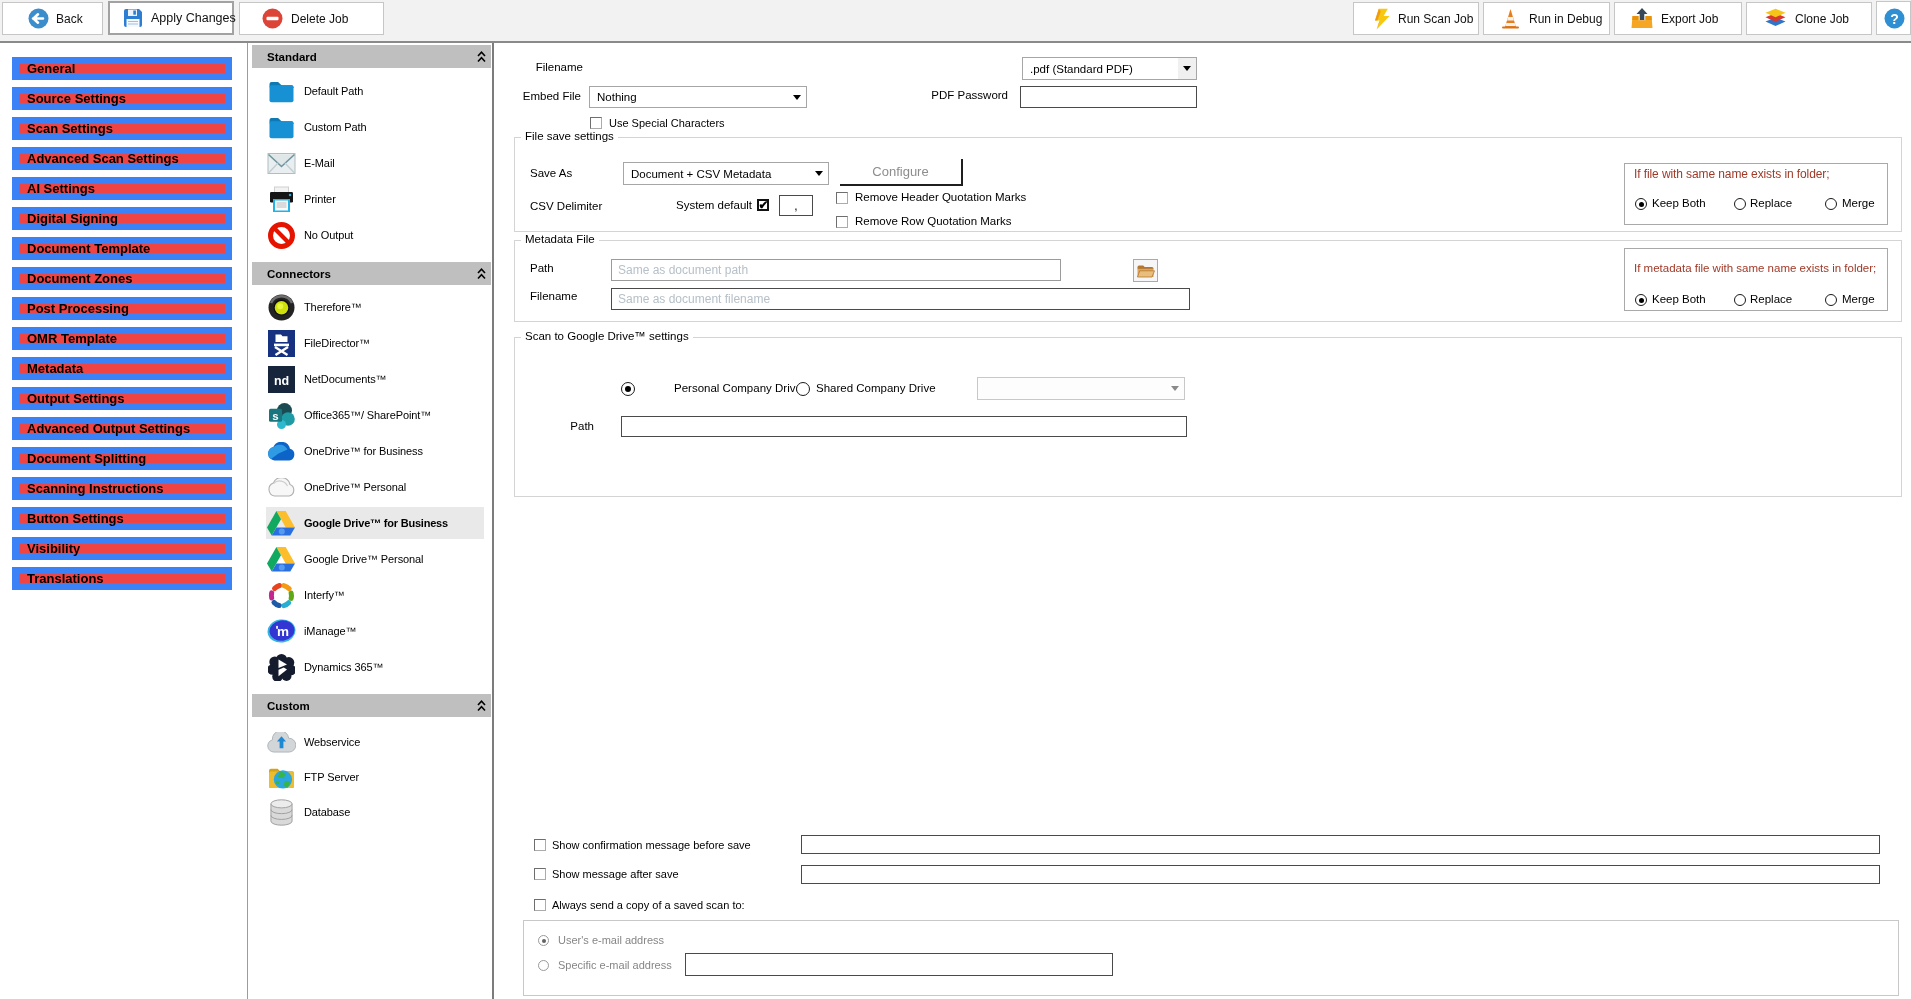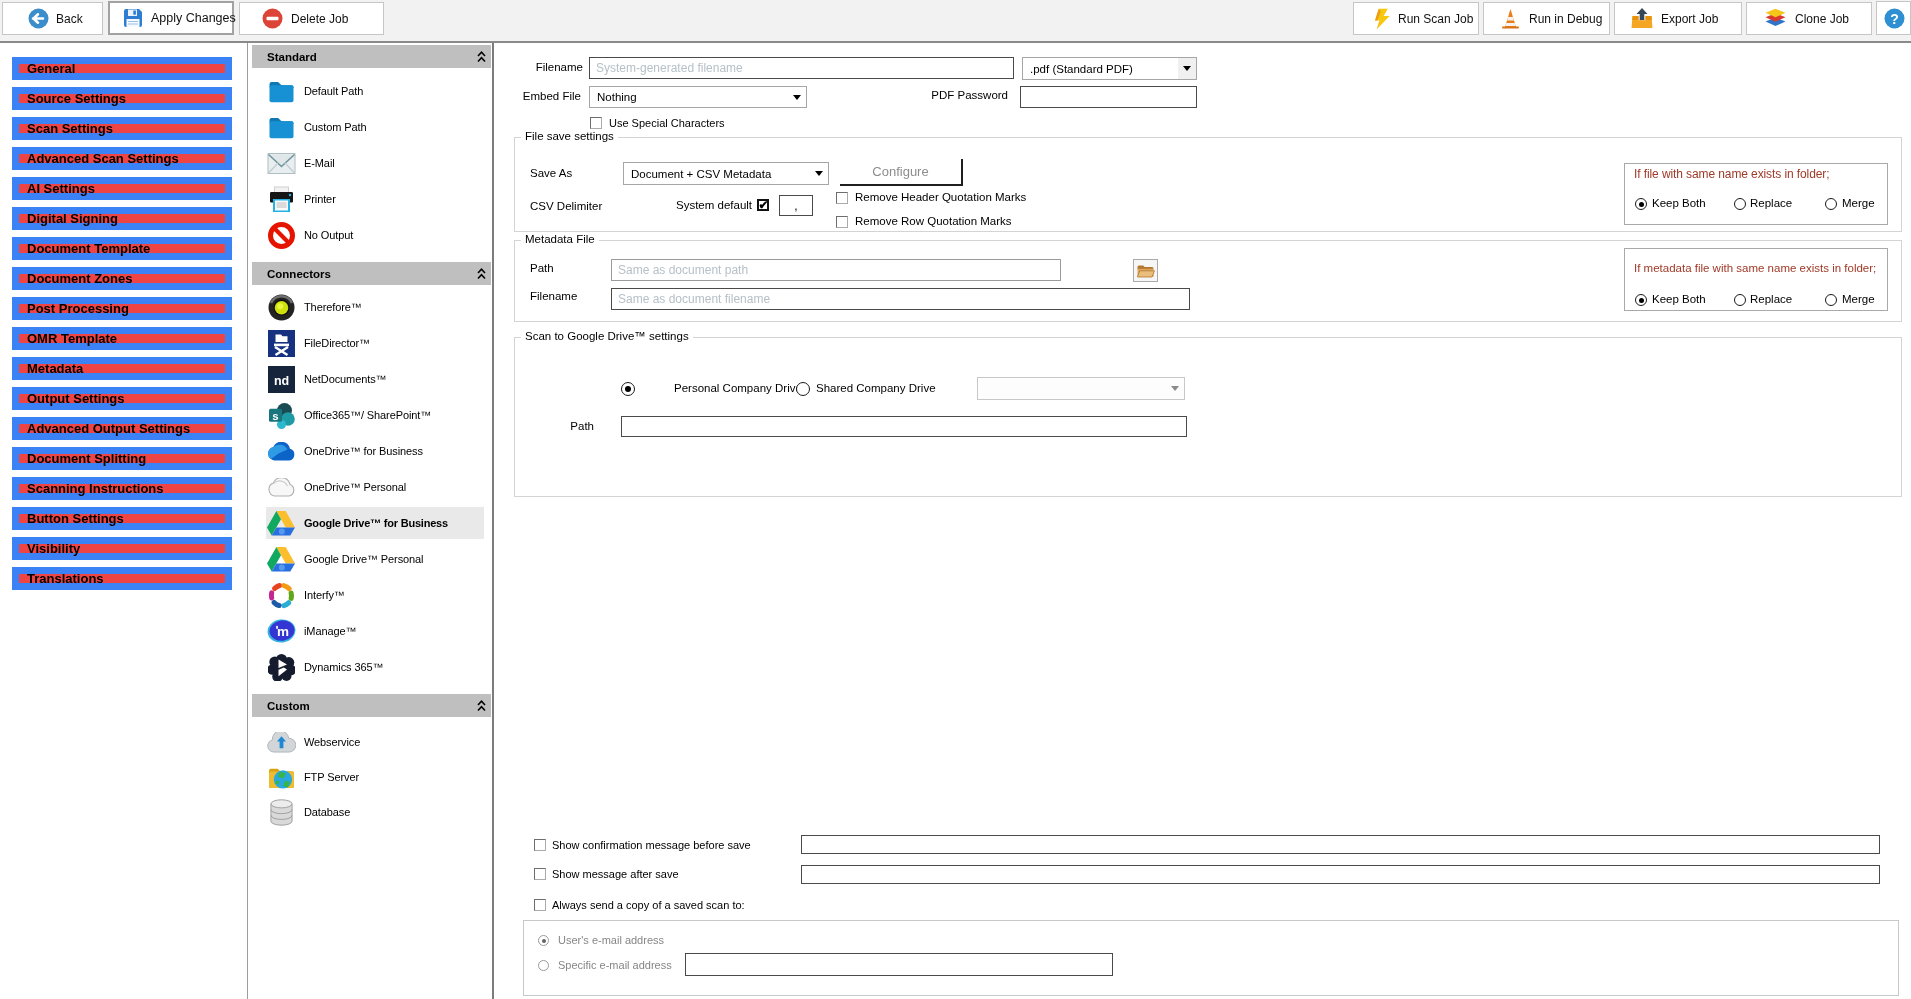--- a/index.html
+++ b/index.html
@@ -367,23 +367,20 @@
           <path d="M2 5 v18 a11 4.2 0 0 0 22 0 V5" fill="#d9d9d9" stroke="#9e9e9e"></path>
           <path d="M2 11 a11 4.2 0 0 0 22 0 M2 17 a11 4.2 0 0 0 22 0" fill="none" stroke="#9e9e9e"></path>
           <ellipse cx="13" cy="5" rx="11" ry="4.2" fill="#ececec" stroke="#9e9e9e"></ellipse>
         </svg>
       </span>
       <span class="lb">Database</span>
     </div>
 </div>
 <div id="main">
   <div class="lbl" style="left:39px; top:18px; width:48px; text-align:right;">Filename</div>
-  <div class="inp" style="left:93px; top:14px; width:425px; height:22px;">
-      <span class="ph">System-generated filename</span>
-    </div>
   <div class="combo" style="left:526px; top:14px; width:175px; height:23px;">.pdf (Standard PDF)<span class="arr" style="background:#f0f0f0;">
         <span class="carr"></span>
       </span></div>
 
   <div class="lbl" style="left:20px; top:47px; width:65px; text-align:right;">Embed File</div>
   <div class="combo" style="left:93px; top:43px; width:218px; height:22px;">Nothing<span class="arr">
         <span class="carr"></span>
       </span></div>
   <div class="lbl" style="left:432px; top:46px; width:80px; text-align:right;">PDF Password</div>
   <div class="inp" style="left:524px; top:43px; width:177px; height:22px;"></div>

